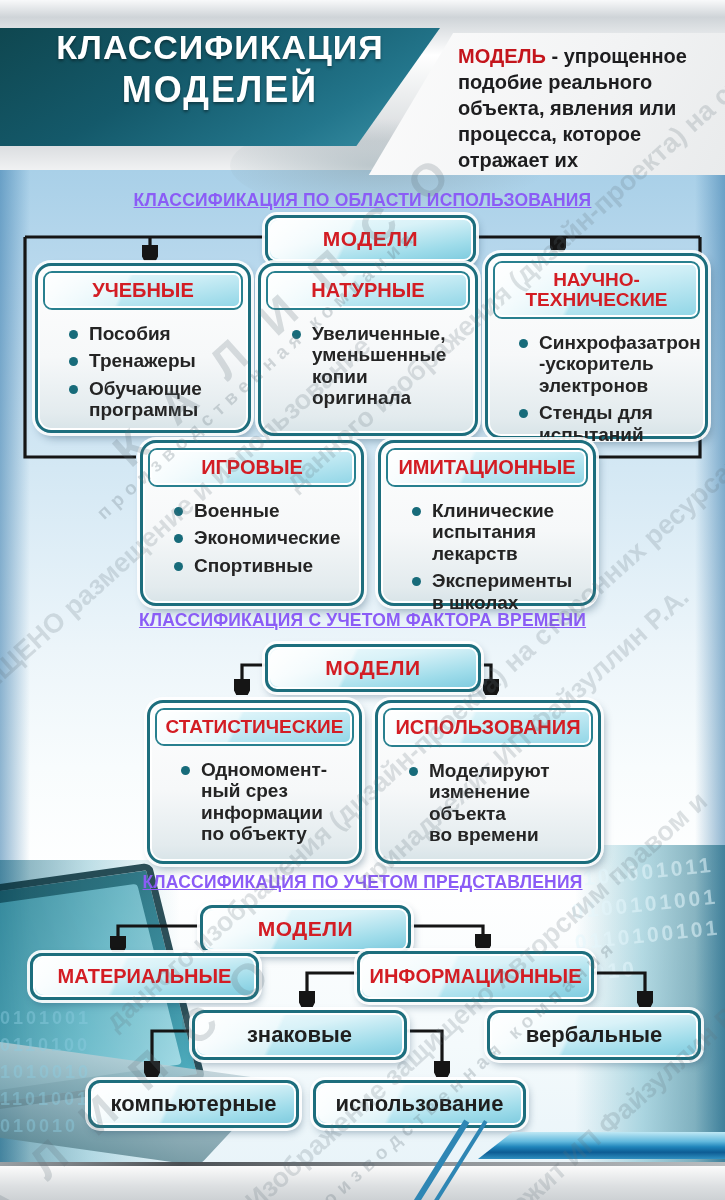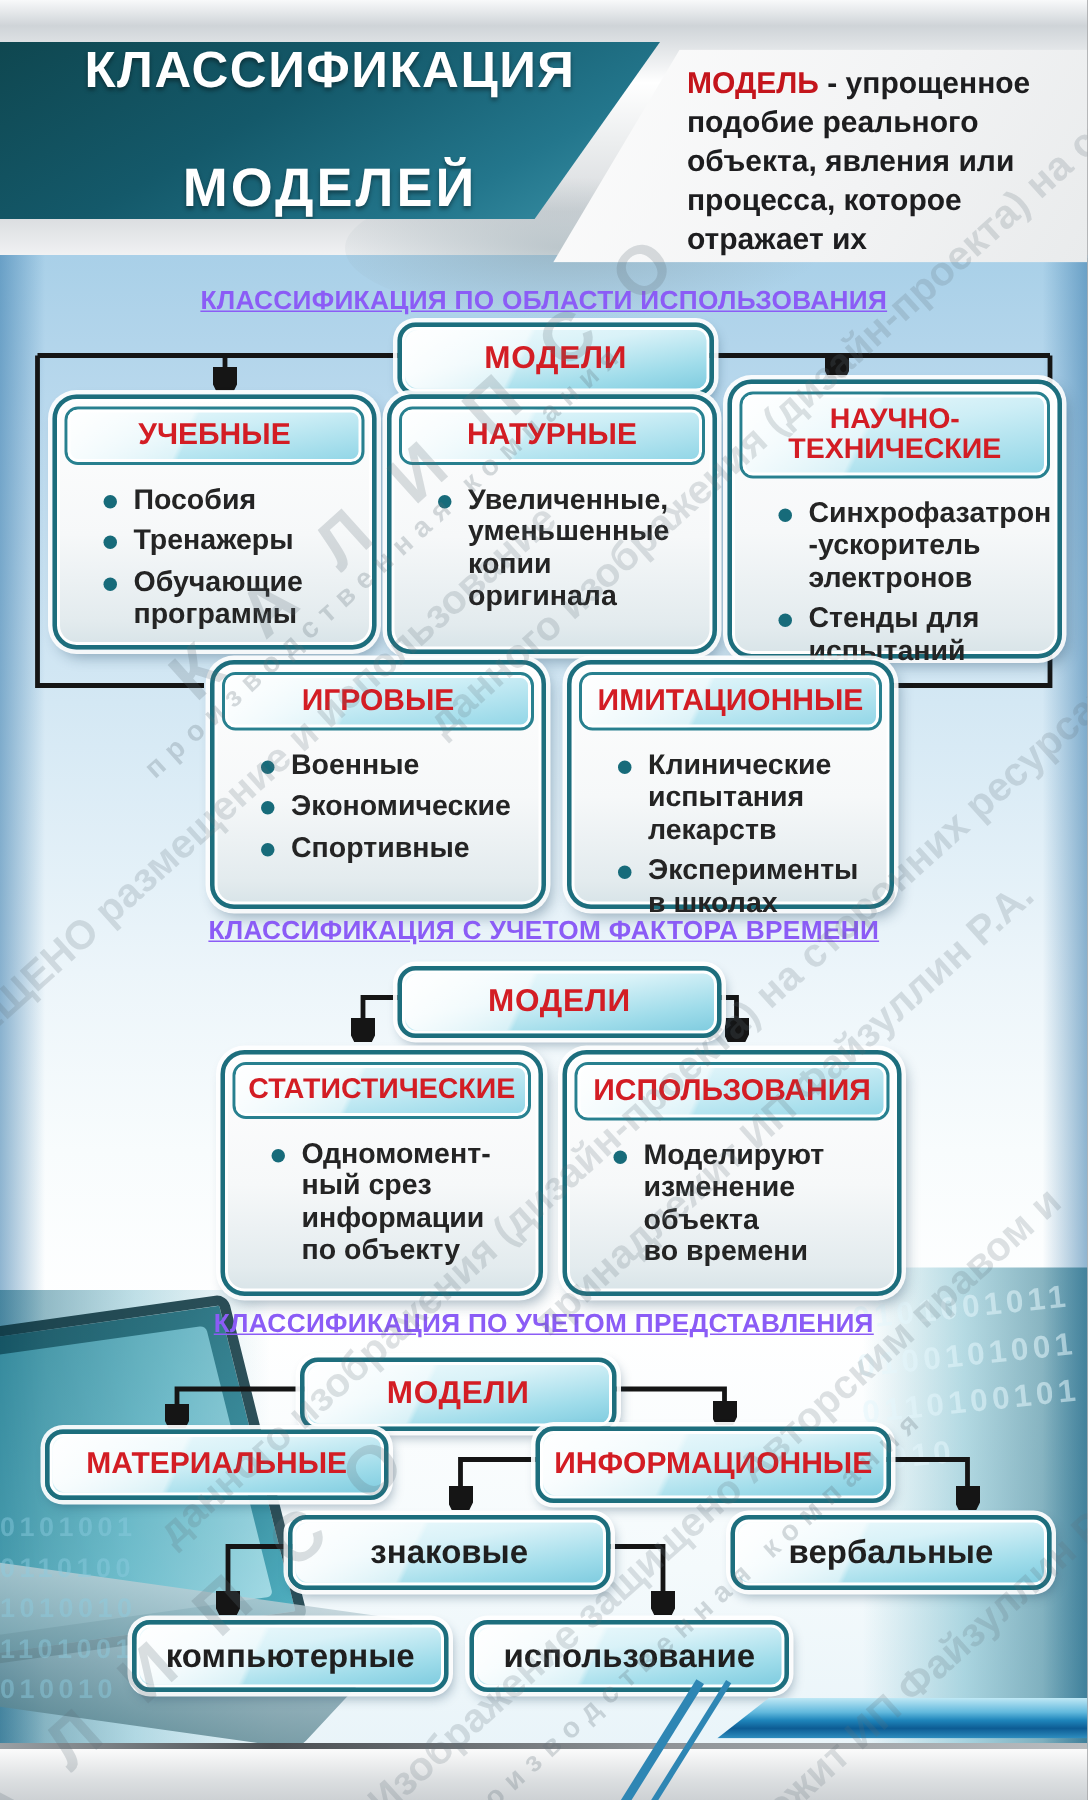--- a/index.html
+++ b/index.html
@@ -31,21 +31,21 @@
     transform:rotate(8deg) skewX(-35deg);
     background:linear-gradient(180deg,#b9cdd4,#7fa2ad 60%,#5d8792);}
   .bin{font-weight:bold;word-break:break-all;line-height:1.5;letter-spacing:3px;pointer-events:none;}
   .bin-right{right:2px;top:856px;width:150px;font-size:21px;transform:rotate(-6deg);color:rgba(228,246,251,.55);}
   .bin-left{left:0;top:1005px;width:95px;font-size:18px;color:rgba(140,205,225,.45);}
 
   
   .title-plate{left:0;top:28px;width:440px;height:118px;z-index:5;
     clip-path:polygon(0 0,100% 0,81% 100%,0 100%);
     background:linear-gradient(150deg,#0f4750 0%,#14596a 40%,#23768c 75%,#3c93a8 100%);
-    display:flex;flex-direction:column;align-items:center;justify-content:space-between;}
+    display:flex;flex-direction:column;align-items:center;justify-content:flex-start;}
   .title-plate .l1{color:#fff;font-size:34px;font-weight:bold;letter-spacing:1px;
     text-shadow:0 2px 3px rgba(0,0,0,.4);}
   .title-plate .l2{color:#fff;font-size:36px;font-weight:bold;letter-spacing:2px;
     text-shadow:0 2px 3px rgba(0,0,0,.4);margin-top:2px;}
   .def-panel{left:350px;top:33px;width:375px;height:142px;z-index:5;
     clip-path:polygon(27.5% 0,100% 0,100% 100%,5% 100%);
     background:linear-gradient(120deg,#fdfdfd,#f2f3f4 60%,#e9ebec);}
   .def-text{position:absolute;left:108px;top:10px;width:262px;
     font-size:20px;line-height:1.3;font-weight:bold;color:#1d1d1f;}
   .def-term{color:#c4151c;}

